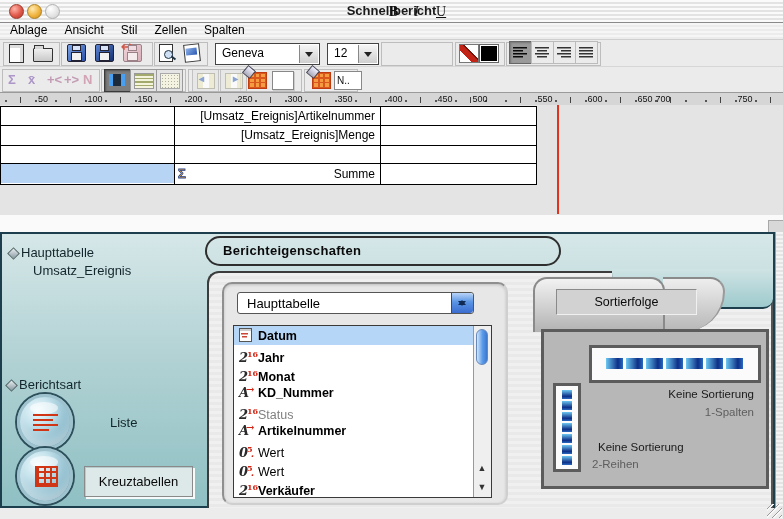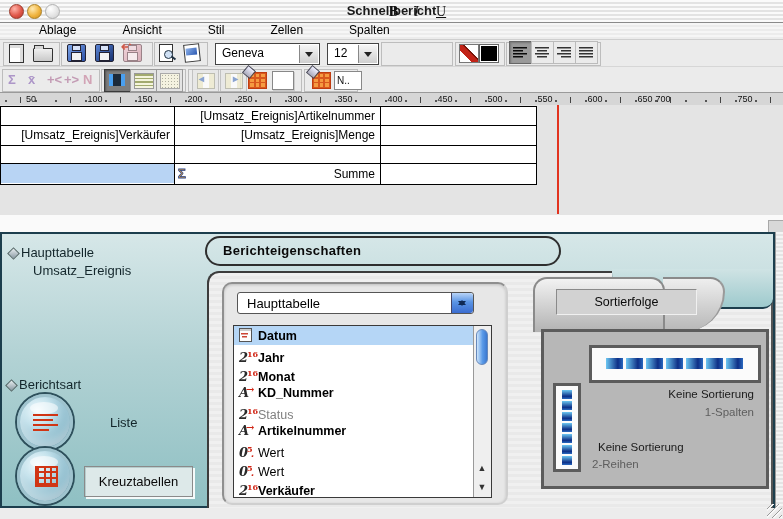--- a/index.html
+++ b/index.html
@@ -12,21 +12,21 @@
     border-bottom:1px solid #8a8a8a;}
   .tl{width:13px;height:13px;border-radius:50%;top:4px;}
   #tl-close{left:9px;background:radial-gradient(circle at 35% 30%,#ffb3a8,#e0584a 55%,#b03426);border:1px solid #9a3a2c;}
   #tl-min{left:27px;background:radial-gradient(circle at 35% 30%,#ffe9b0,#f0b43e 55%,#c98a1e);border:1px solid #ab8024;}
   #tl-zoom{left:45px;background:radial-gradient(circle at 35% 30%,#ffffff,#e2e2e2 60%,#c8c8c8);border:1px solid #b0b0b0;}
   #wtitle{left:0;right:0;top:3px;text-align:center;font-size:13px;color:#1a1a1a;font-weight:600;}
   
   #menubar{left:0;top:23px;width:783px;height:16px;padding-left:10px;
     background:repeating-linear-gradient(180deg,#f6f6f6 0 2px,#ececec 2px 4px);
     font-size:12px;color:#000;}
-  .mi{display:inline-block;margin-right:17px;cursor:default;margin-left:29px;}
+  .mi{display:inline-block;margin-right:17px;cursor:default;}
   
   #tb1{left:0;top:39px;width:783px;height:27px;background:#ebebeb;border-top:1px solid #cfcfcf;}
   #tb2{left:0;top:66px;width:783px;height:26px;background:#ebebeb;border-top:1px solid #d6d6d6;border-bottom:1px solid #a8a8a8;}
   .grp{border:1px solid #bdbdbd;background:#ebebeb;}
   
   .i-page{left:9px;top:44px;width:13px;height:17px;background:#fff;border:1px solid #333;
     box-shadow:inset -3px 3px 0 #ddd;}
   .i-folder{left:33px;top:48px;width:18px;height:12px;background:linear-gradient(#efefef,#c9c9c9);border:1px solid #333;border-radius:1px;}
   .i-folder:before{content:"";position:absolute;left:0;top:-4px;width:8px;height:3px;background:#d8d8d8;border:1px solid #333;border-bottom:none;}
   .floppy{width:17px;height:16px;border-radius:2px;border:1px solid #223;
@@ -270,21 +270,21 @@
   <div class="abs wswatch" style="left:272px"></div>
   <div class="abs gridic" style="left:312px">
       <span class="spout"></span>
     </div>
   <div class="abs nbox" style="left:334px">N..</div>
 
   <div class="abs" id="ruler">
       <span class="rdot" style="left: 5px;"></span>
       <span class="rtick" style="left: 20px;"></span>
       <span class="rdot" style="left: 35px;"></span>
-      <span class="rlab" style="left: 31px; text-align: center;">50</span>
+      <span class="rlab" style="left: 43px; text-align: center;">50</span>
       <span class="rdot" style="left: 55px;"></span>
       <span class="rtick" style="left: 70px;"></span>
       <span class="rdot" style="left: 85px;"></span>
       <span class="rlab" style="left: 95px;">100</span>
       <span class="rdot" style="left: 105px;"></span>
       <span class="rtick" style="left: 120px;"></span>
       <span class="rdot" style="left: 135px;"></span>
       <span class="rlab" style="left: 145px;">150</span>
       <span class="rdot" style="left: 155px;"></span>
       <span class="rtick" style="left: 170px;"></span>
@@ -306,21 +306,21 @@
       <span class="rtick" style="left: 370px;"></span>
       <span class="rdot" style="left: 385px;"></span>
       <span class="rlab" style="left: 395px;">400</span>
       <span class="rdot" style="left: 405px;"></span>
       <span class="rtick" style="left: 420px;"></span>
       <span class="rdot" style="left: 435px;"></span>
       <span class="rlab" style="left: 445px;">450</span>
       <span class="rdot" style="left: 455px;"></span>
       <span class="rtick" style="left: 470px;"></span>
       <span class="rdot" style="left: 485px;"></span>
-      <span class="rlab" style="left: 495px;">500</span>
+      <span class="rlab" style="left: 480px;">500</span>
       <span class="rdot" style="left: 505px;"></span>
       <span class="rtick" style="left: 520px;"></span>
       <span class="rdot" style="left: 535px;"></span>
       <span class="rlab" style="left: 545px;">550</span>
       <span class="rdot" style="left: 555px;"></span>
       <span class="rtick" style="left: 570px;"></span>
       <span class="rdot" style="left: 585px;"></span>
       <span class="rlab" style="left: 595px;">600</span>
       <span class="rdot" style="left: 605px;"></span>
       <span class="rtick" style="left: 620px;"></span>
@@ -346,21 +346,20 @@
     <div class="gline" style="left:0;top:20px;width:537px;height:1px"></div>
     <div class="gline" style="left:0;top:40px;width:537px;height:1px"></div>
     <div class="gline" style="left:0;top:58px;width:537px;height:1px"></div>
     <div class="gline" style="left:0;top:79px;width:537px;height:1px"></div>
     <div class="gline" style="left:0;top:1px;width:1px;height:79px"></div>
     <div class="gline" style="left:174px;top:1px;width:1px;height:79px"></div>
     <div class="gline" style="left:380px;top:1px;width:1px;height:79px"></div>
     <div class="gline" style="left:536px;top:1px;width:1px;height:79px"></div>
 
     <div class="celltxt" style="left:175px;top:4px;width:200px">[Umsatz_Ereignis]Artikelnummer</div>
-    <div class="celltxt" style="left:0;top:23px;width:170px">[Umsatz_Ereignis]Verkäufer</div>
     <div class="celltxt" style="left:175px;top:23px;width:200px">[Umsatz_Ereignis]Menge</div>
     <div class="celltxt" style="left:175px;top:62px;width:200px">Summe</div>
     <span id="sigma" style="left:178px;top:61px">Σ</span>
     <div id="redline"></div>
   </div>
 
   <div class="abs" id="divider"></div>
   <div class="abs" id="scorner"></div>
 
   <div class="abs" id="teal"></div>

